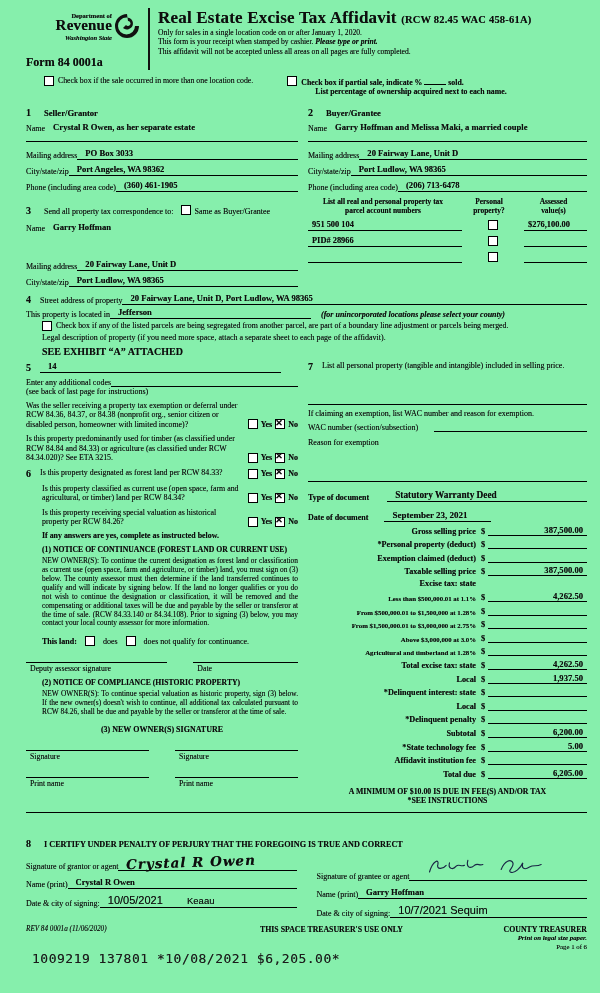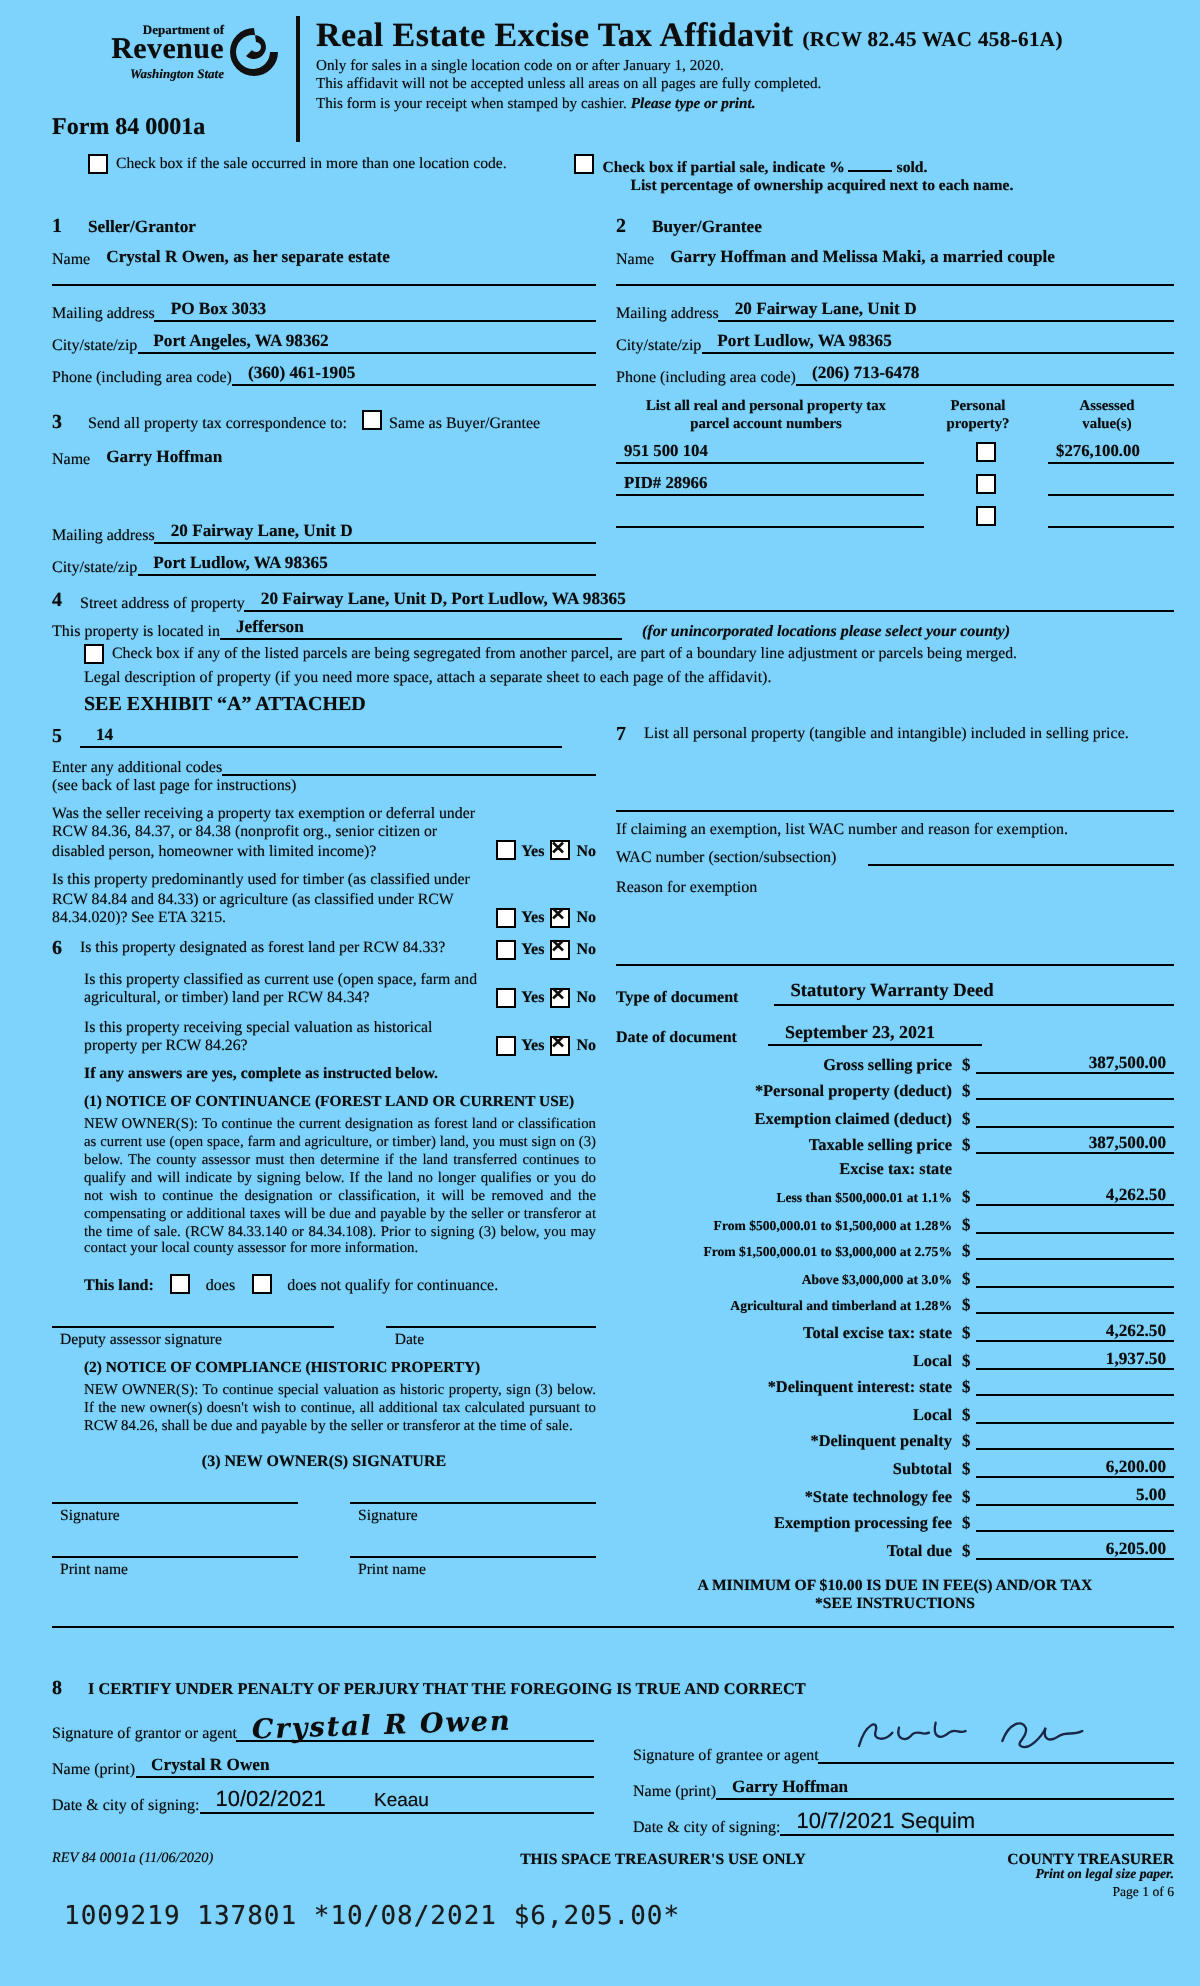--- a/index.html
+++ b/index.html
@@ -1,16 +1,16 @@
 <!DOCTYPE html>
 <html><head>
 <meta charset="utf-8">
 <style>
   html,body{margin:0;padding:0;background:#d9d9d9;}
-  .page{position:relative;width:600px;height:993px;background:#7dd3fc;color:#0d0d0d;
+  .page{position:relative;width:600px;height:993px;background:#86efac;color:#0d0d0d;
         font-family:"Liberation Serif",serif;overflow:hidden;margin:0 auto;
         text-shadow:0 0 .4px rgba(20,20,20,.55);}
   .main{position:absolute;left:26px;right:13px;top:8px;height:912px;overflow:hidden;}
   
   .hdr{display:flex;}
   .logo{width:118px;padding-top:4px;}
   .logo-top{display:flex;align-items:flex-start;justify-content:flex-end;padding-right:4px;}
   .logo-txt{text-align:right;}
   .dept1{font-size:6.5px;font-weight:bold;}
   .dept2{font-size:15px;font-weight:bold;letter-spacing:.2px;margin-top:-2px;}
@@ -114,25 +114,25 @@
         </span>
       </div>
       <div class="formnum">Form 84 0001a</div>
     </div>
     <div class="hdr-right">
       <div class="title">
         <span>Real Estate Excise Tax Affidavit</span>
         <small>(RCW 82.45 WAC 458-61A)</small>
       </div>
       <div class="hnote">Only for sales in a single location code on or after January 1, 2020.</div>
-      <div class="hnote">This affidavit will not be accepted unless all areas on all pages are fully completed.</div>
       <div class="hnote">
         <span>This form is your receipt when stamped by cashier.</span>
         <em>Please type or print.</em>
       </div>
+      <div class="hnote">This affidavit will not be accepted unless all areas on all pages are fully completed.</div>
     </div>
   </div>
 
   <div class="cbline">
     <div class="cbitem">
       <span class="cb"></span>
       <span>Check box if the sale occurred in more than one location code.</span>
     </div>
     <div class="cbitem" style="margin-left:28px;font-weight:bold;">
       <span class="cb"></span>
@@ -482,21 +482,21 @@
           <span class="tax-lbl">Subtotal</span>
               <span class="tax-d">$</span>
           <span class="tax-line">6,200.00</span>
         </div>
         <div class="taxrow">
           <span class="tax-lbl">*State technology fee</span>
               <span class="tax-d">$</span>
           <span class="tax-line">5.00</span>
         </div>
         <div class="taxrow">
-          <span class="tax-lbl">Exemption processing fee</span>
+          <span class="tax-lbl">Affidavit institution fee</span>
               <span class="tax-d">$</span>
           <span class="tax-line"></span>
         </div>
         <div class="taxrow">
           <span class="tax-lbl">Total due</span>
               <span class="tax-d">$</span>
           <span class="tax-line">6,205.00</span>
         </div>
       </div>
 
@@ -518,21 +518,21 @@
           <span class="lbl">Signature of grantor or agent</span>
           <span class="fill"><span class="script">Crystal R Owen</span></span>
         </div>
         <div class="row mt6">
           <span class="lbl">Name (print)</span>
           <span class="fill">Crystal R Owen</span>
         </div>
         <div class="row mt6">
           <span class="lbl">Date &amp; city of signing:</span>
           <span class="fill">
-            <span class="typed" style="font-size:11px;">10/02/2021</span>
+            <span class="typed" style="font-size:11px;">10/05/2021</span>
             <span class="typed" style="margin-left:22px;">Keaau</span>
           </span>
         </div>
       </div>
       <div class="s8col">
         <div class="row mt4">
           <span class="lbl">Signature of grantee or agent</span>
           <span class="fill">
             <svg class="sigscribble" width="140" height="20" viewBox="0 0 150 24">
               <path d="M6,18 C10,4 18,2 16,9 C14,15 22,15 26,10 M30,7 C28,14 34,16 38,11 C41,8 44,12 48,10 M52,4 C50,12 54,15 60,10 C64,7 66,11 70,9"></path>

